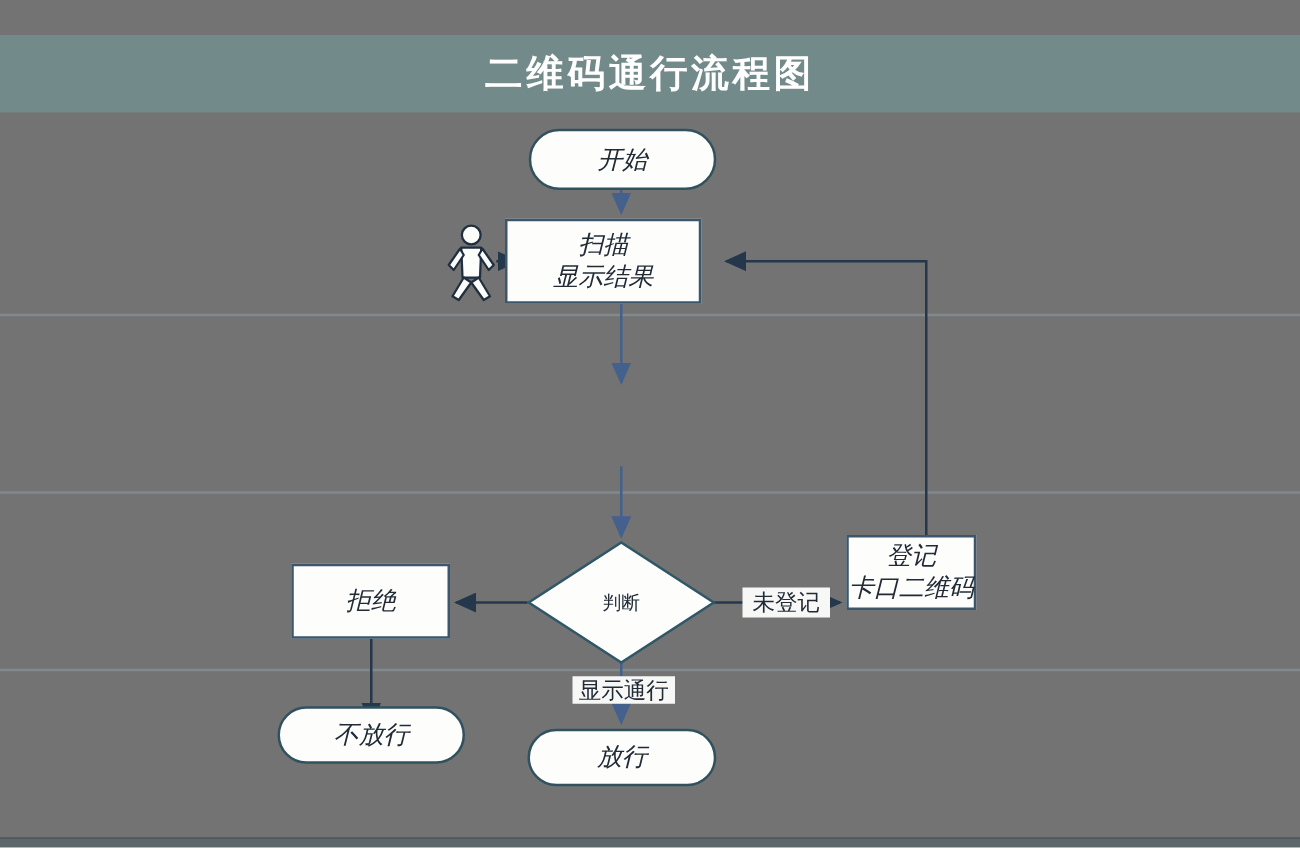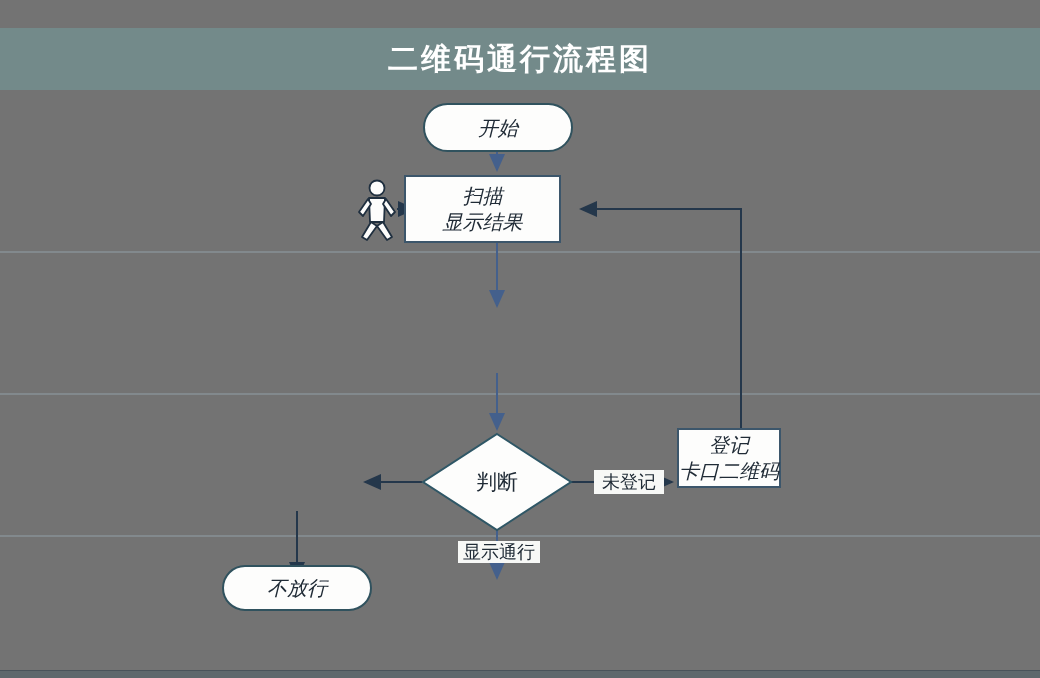--- a/index.html
+++ b/index.html
@@ -18,21 +18,21 @@
   .layer{position:absolute;left:0;top:0;width:1040px;height:678px;}
   .node{
     position:absolute;box-sizing:border-box;
     background:#fdfdfc;border:2px solid #3c566b;
     display:flex;flex-direction:column;align-items:center;justify-content:center;
     text-align:center;color:#202b36;font-size:20px;line-height:1.3;font-style:italic;
   }
   .stadium{border-radius:26px;border-color:#30525e;}
   .diamond-label{
     position:absolute;display:flex;align-items:center;justify-content:center;
-    color:#202b36;font-size:21px;background:transparent;
+    color:#202b36;font-size:15px;background:transparent;
   }
   .edge-label{
     position:absolute;display:flex;align-items:center;justify-content:center;
     background:#f7f8f6;color:#202b36;font-size:18px;padding:0 2px;
   }
   .bottom-band{
     position:absolute;left:0;bottom:0;width:1040px;height:7px;
     background:#5e686c;border-top:1px solid #49535a;
   }
 </style>
@@ -88,30 +88,36 @@
   <div class="node" style="left:404px;top:175px;width:157px;height:68px;">
     <span>扫描</span>
     <span>显示结果</span>
   </div>
 
 
   <div class="diamond-label" style="left:447px;top:468px;width:100px;height:28px;">
     <span>判断</span>
   </div>
 
+  <div class="node" style="left:233px;top:451px;width:127px;height:60px;">
+    <span>拒绝</span>
+  </div>
 
   <div class="node" style="left:677px;top:428px;width:104px;height:60px;">
     <span>登记</span>
     <span>卡口二维码</span>
   </div>
 
   <div class="node stadium" style="left:222px;top:565px;width:150px;height:46px;">
     <span>不放行</span>
   </div>
 
+  <div class="node stadium" style="left:422px;top:583px;width:151px;height:46px;">
+    <span>放行</span>
+  </div>
 
   <div class="edge-label" style="left:594px;top:470px;width:66px;height:24px;font-family:Liberation Mono, monospace;">
     <span>未登记</span>
   </div>
 
   <div class="edge-label" style="left:458px;top:541px;width:78px;height:22px;">
     <span>显示通行</span>
   </div>
 
   <div class="bottom-band"></div>

